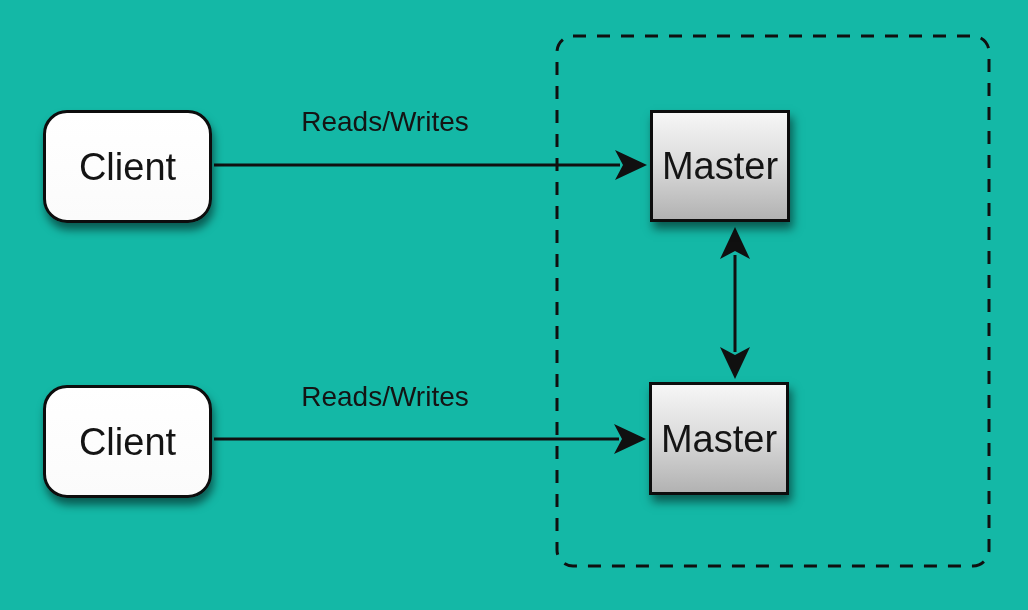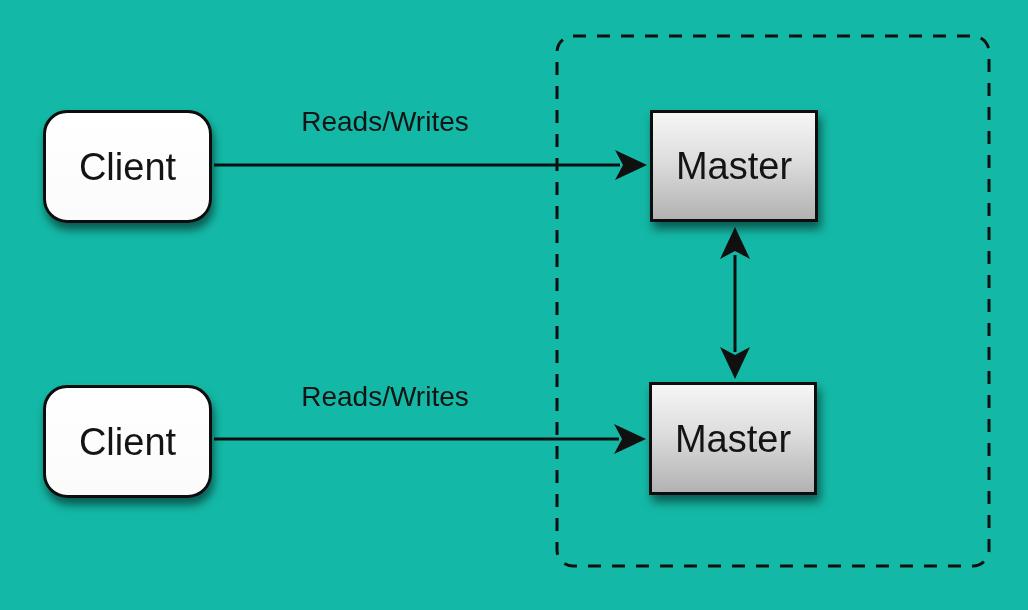--- a/index.html
+++ b/index.html
@@ -33,21 +33,21 @@
     width: 169px;
     height: 113px;
     border: 3px solid #0d0d0d;
     border-radius: 24px;
     background: linear-gradient(180deg, #ffffff 0%, #fbfbfb 100%);
     box-shadow: 2px 7px 9px rgba(0, 0, 0, 0.50);
   }
   .client-top    { left: 43px;  top: 110px; }
   .client-bottom { left: 43px;  top: 385px; }
   .master {
-    width: 168px;
+    width: 140px;
     height: 112px;
     border: 3px solid #0d0d0d;
     background: linear-gradient(180deg, #f6f6f6 0%, #dddddd 45%, #b2b2b2 100%);
     box-shadow: 3px 7px 9px rgba(0, 0, 0, 0.50);
   }
   .master-top    { left: 650px; top: 110px; }
   .master-bottom { left: 649px; top: 382px; height: 113px; }
   .edge-label {
     position: absolute;
     font-size: 28px;

